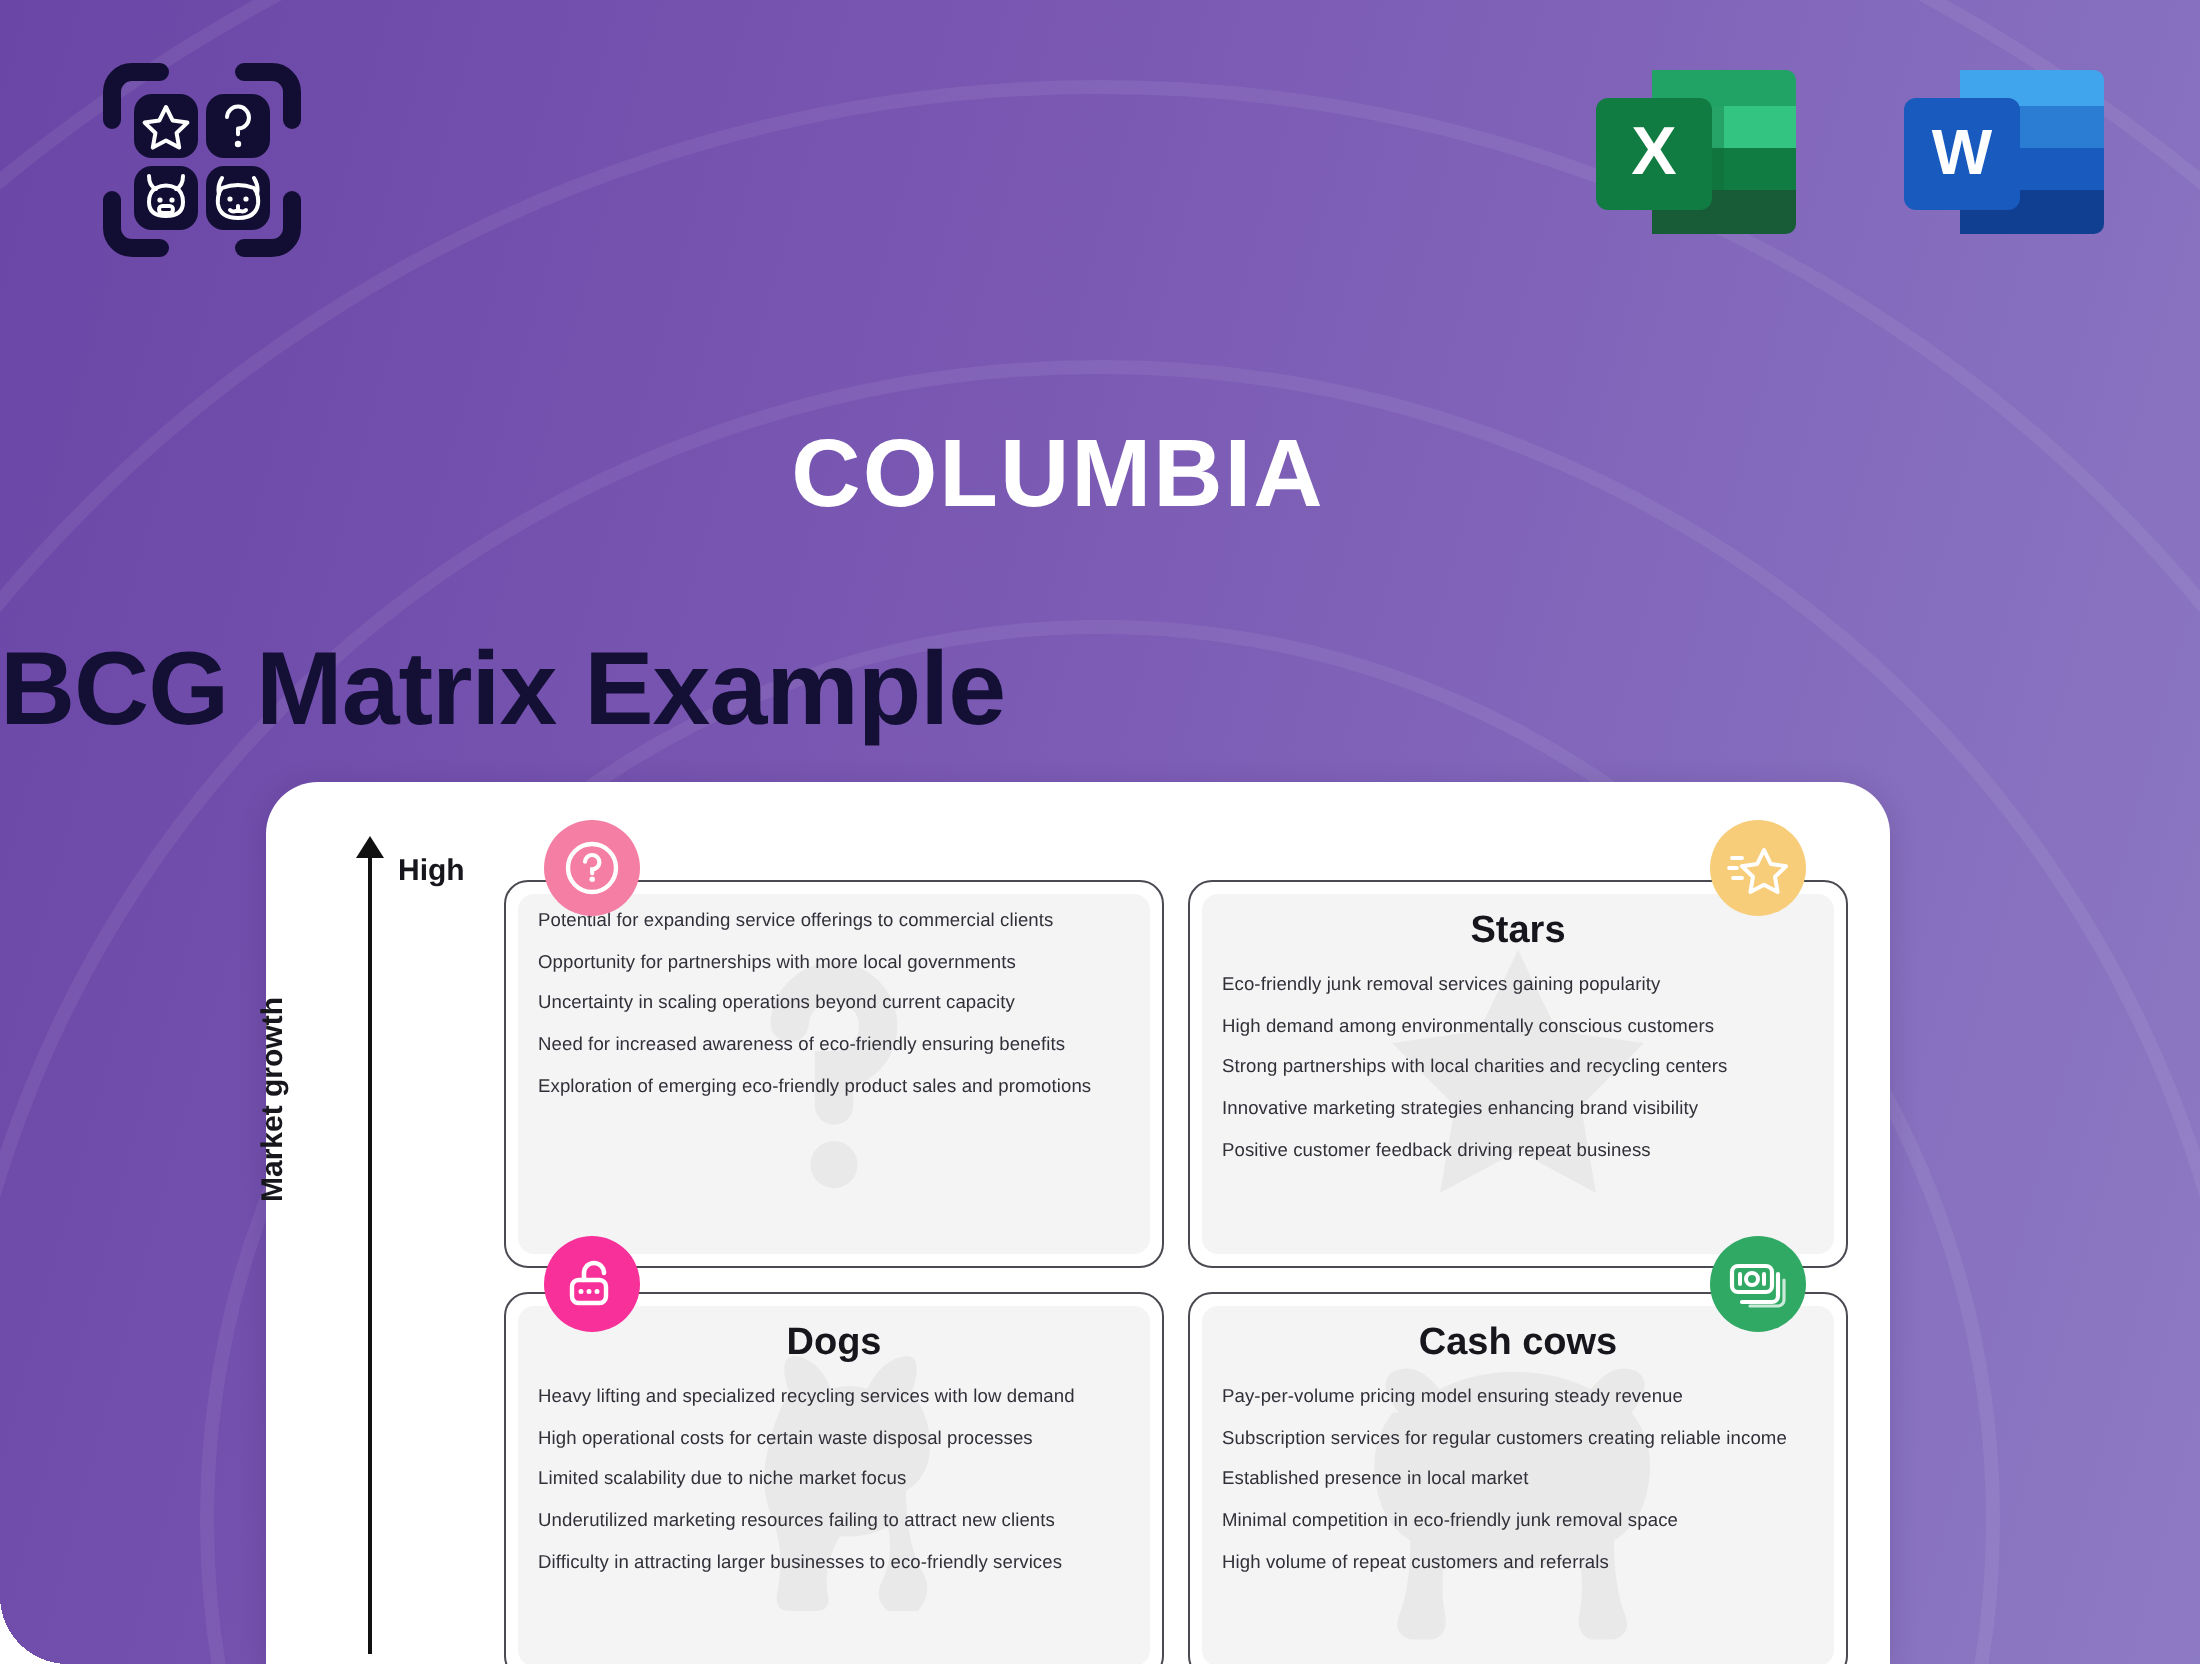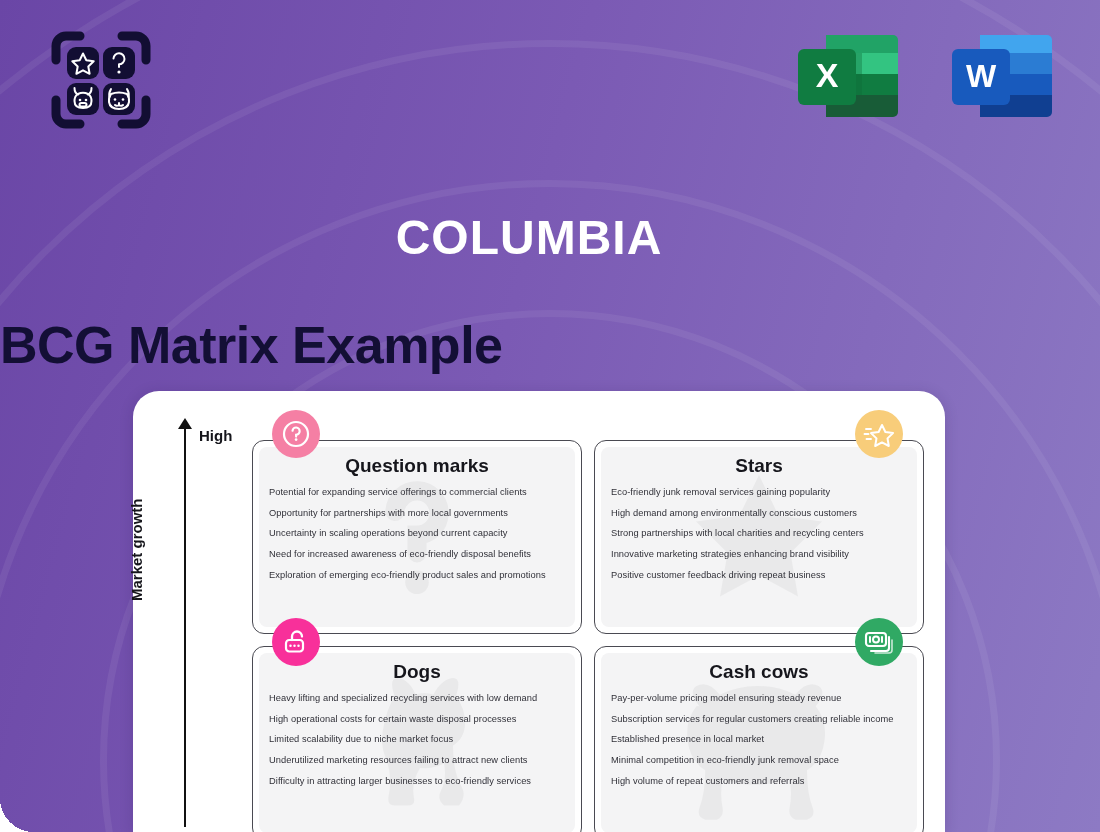--- a/index.html
+++ b/index.html
@@ -215,26 +215,25 @@
     <div class="axis-title">Market growth</div>
 
     <div class="grid">
 
       <div class="quad">
         <div class="quad-inner">
           <svg class="watermark" width="118" height="150" viewBox="0 0 80 100">
             <path d="M25 30 a15 15 0 1 1 15 16 v12" fill="none" stroke="#444" stroke-width="13" stroke-linecap="round"></path>
             <circle cx="40" cy="78" r="8" fill="#444"></circle>
           </svg>
-          <div class="quad-title">Question marks</div>
           <div class="bullets">
             <div class="bullet">Potential for expanding service offerings to commercial clients</div>
             <div class="bullet">Opportunity for partnerships with more local governments</div>
             <div class="bullet">Uncertainty in scaling operations beyond current capacity</div>
-            <div class="bullet">Need for increased awareness of eco-friendly disposal benefits</div>
+            <div class="bullet">Need for increased awareness of eco-friendly ensuring benefits</div>
             <div class="bullet">Exploration of emerging eco-friendly product sales and promotions</div>
           </div>
         </div>
       </div>
 
       <div class="quad">
         <div class="quad-inner">
           <svg class="watermark" width="150" height="150" viewBox="0 0 100 100">
             <path d="M50 6 l13 27 29 4 -21 21 5 29 -26 -14 -26 14 5 -29 -21 -21 29 -4 z" fill="#444"></path>
           </svg>

